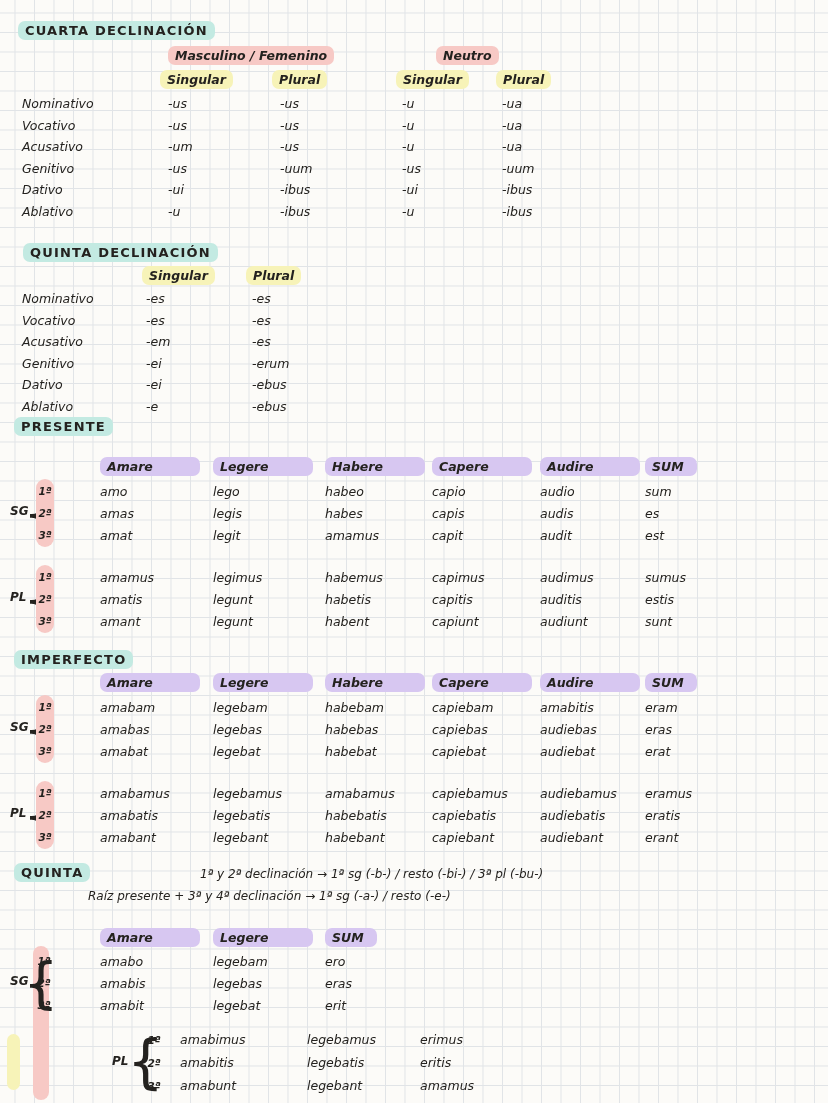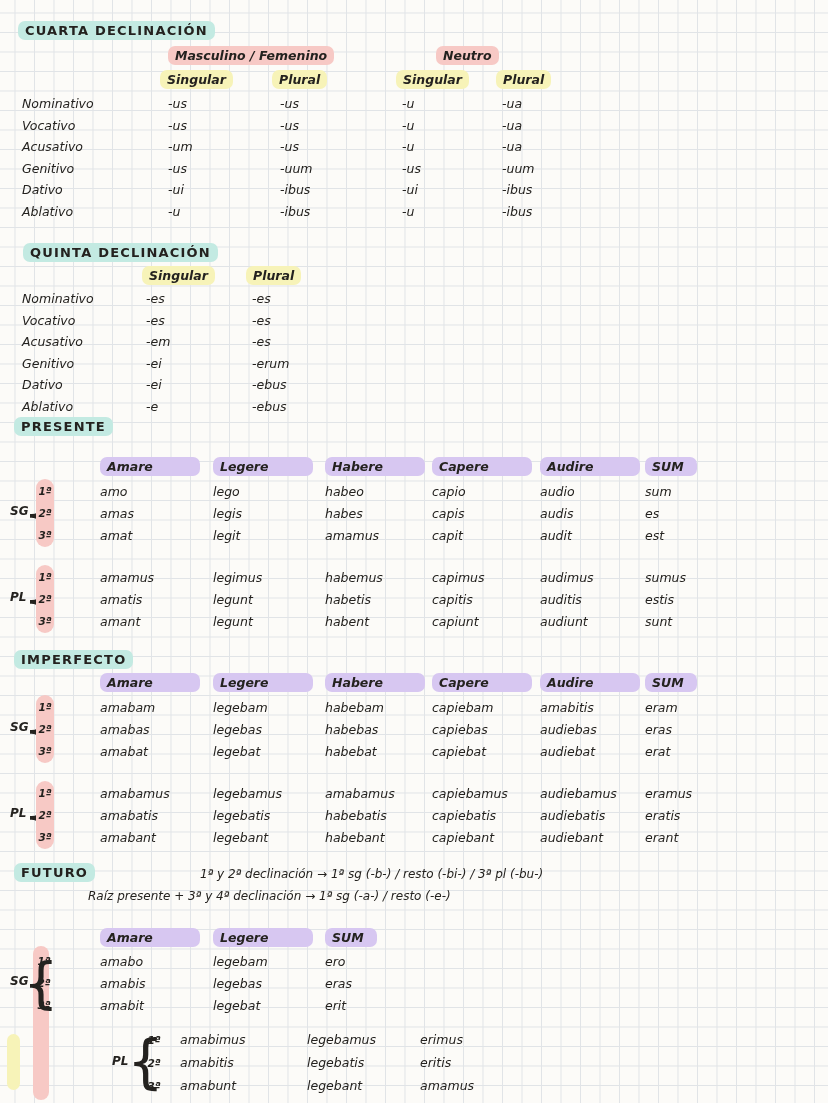--- a/index.html
+++ b/index.html
@@ -247,21 +247,21 @@
         <span class="hw">legebant</span>
         <span class="hw">habebant</span>
         <span class="hw">capiebant</span>
         <span class="hw">audiebant</span>
         <span class="hw">erant</span>
       </div>
     </div>
   </section>
 
   <section>
-    <span class="abs hl teal title" style="left:14px;top:863px">FUTURO</span>
+    <span class="abs hl teal title" style="left:14px;top:863px">QUINTA</span>
     <span class="abs note" style="left:200px;top:867px">1ª y 2ª declinación → 1ª sg (-b-) / resto (-bi-) / 3ª pl (-bu-)</span>
     <span class="abs note" style="left:88px;top:889px">Raíz presente + 3ª y 4ª declinación → 1ª sg (-a-) / resto (-e-)</span>
     <div class="abs vheads cols3" style="left:100px;top:928px">
       <span class="hl purple hwb vpill">Amare</span>
       <span class="hl purple hwb vpill">Legere</span>
       <span class="hl purple hwb vpill-sm">SUM</span>
     </div>
 
     <div class="abs strip pink" style="left:33px;top:946px;width:16px;height:154px"></div>
     <div class="abs strip yellow" style="left:7px;top:1034px;width:13px;height:56px"></div>

